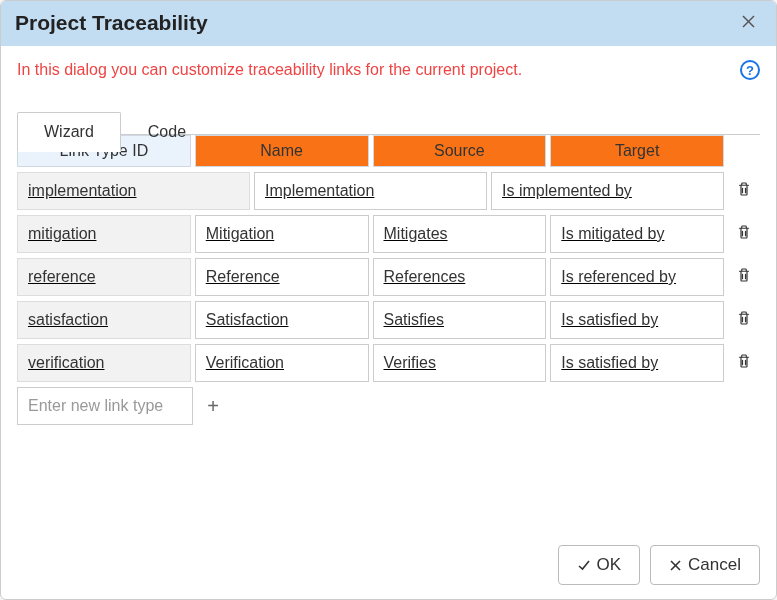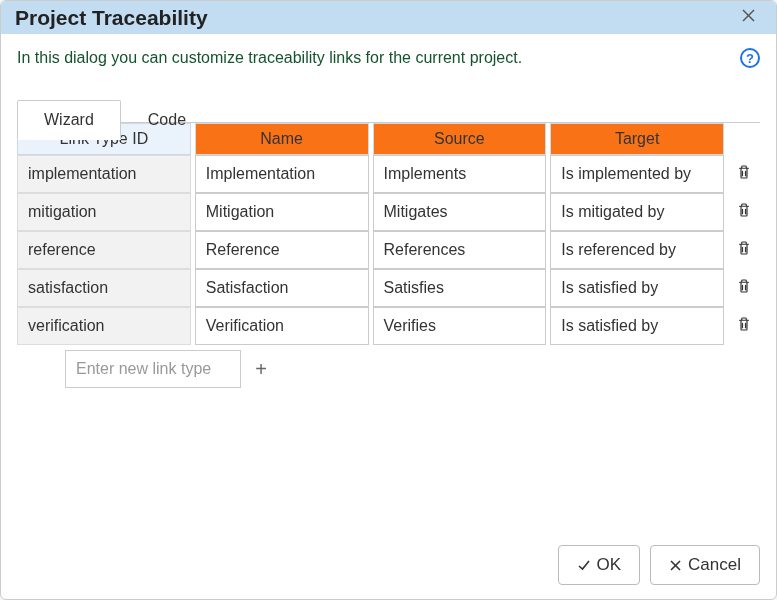--- a/index.html
+++ b/index.html
@@ -19,23 +19,23 @@
       height: 600px;
       background: #fff;
       border: 1px solid #ccc;
       border-radius: 6px;
       display: flex;
       flex-direction: column;
       overflow: hidden;
     }
     .titlebar {
       background: #c2dcf2;
-      padding: 4px 14px;
-      display: flex;
-      align-items: flex-end;
+      padding: 10px 14px;
+      display: flex;
+      align-items: flex-start;
       justify-content: space-between;
     }
     .titlebar h1 {
       font-size: 21px;
       font-weight: 700;
       color: #222;
     }
     .close-btn {
       cursor: pointer;
       color: #555;
@@ -43,21 +43,21 @@
       padding: 2px 6px;
     }
     .description-row {
       padding: 14px 16px 8px 16px;
       display: flex;
       align-items: center;
       justify-content: space-between;
     }
     .description {
       font-size: 16px;
-      color: #14532d;
+      color: #ef4444;
     }
     .help-icon {
       width: 20px;
       height: 20px;
       border: 2px solid #1a73e8;
       border-radius: 50%;
       color: #1a73e8;
       font-size: 13px;
       font-weight: bold;
       display: flex;
@@ -110,21 +110,23 @@
     }
     .hcell.first {
       background: #eaf2fb;
     }
     .action-col {
       width: 32px;
     }
     .data-row {
       display: flex;
       gap: 4px;
+      margin-top: 5px;
       align-items: stretch;
+      text-decoration: underline;
     }
     .idcell {
       flex: 1;
       background: #f2f2f2;
       border: 1px solid #ddd;
       padding: 9px 10px;
       font-size: 16px;
       color: #333;
     }
     .inputcell {
@@ -143,21 +145,20 @@
     }
     .trash-icon {
       cursor: pointer;
       color: #444;
     }
     .new-row {
       display: flex;
       gap: 4px;
       margin-top: 5px;
       align-items: stretch;
-      margin-left: 48px;
     }
     .new-input {
       flex: 1;
       border: 1px solid #ccc;
       padding: 9px 10px;
       font-size: 16px;
       color: #999;
       background: #fff;
       max-width: 176px;
     }
@@ -224,21 +225,20 @@
         <div class="hcell first">Link Type ID</div>
         <div class="hcell">Name</div>
         <div class="hcell">Source</div>
         <div class="hcell">Target</div>
         <div class="action-col"></div>
       </div>
       <div id="rows-container">
           <div class="data-row">
             <div class="idcell">implementation</div>
             <div class="inputcell">Implementation</div>
-            <div class="inputcell">Implements</div>
             <div class="inputcell">Is implemented by</div>
             <div class="trash-cell">
               <span class="trash-icon"><svg class="trash" viewBox="0 0 24 24">
                   <path d="M6 7h12M9 7V5a1 1 0 011-1h4a1 1 0 011 1v2M8 7v12a1 1 0 001 1h6a1 1 0 001-1V7M10 11v6M14 11v6" fill="none" stroke="#333" stroke-width="1.6" stroke-linecap="round"></path>
                 </svg></span>
             </div>
           </div>
           <div class="data-row">
             <div class="idcell">mitigation</div>
             <div class="inputcell">Mitigation</div>

